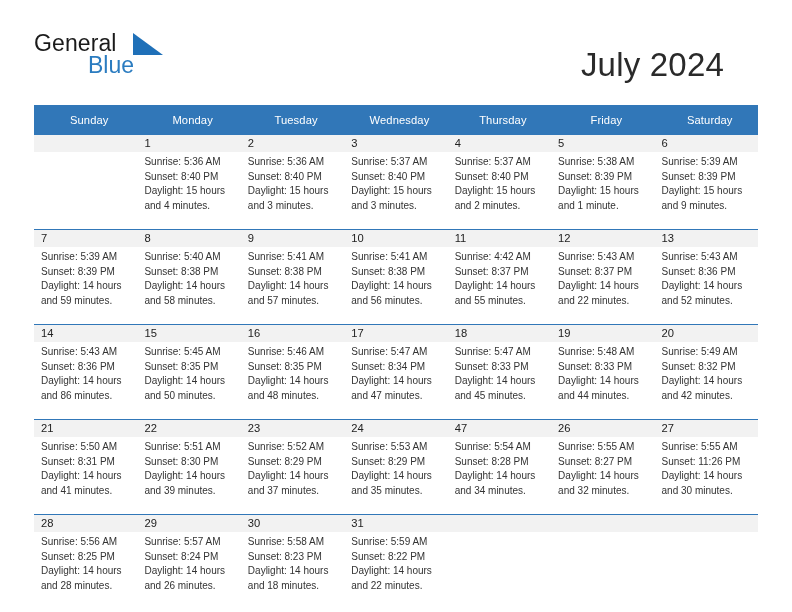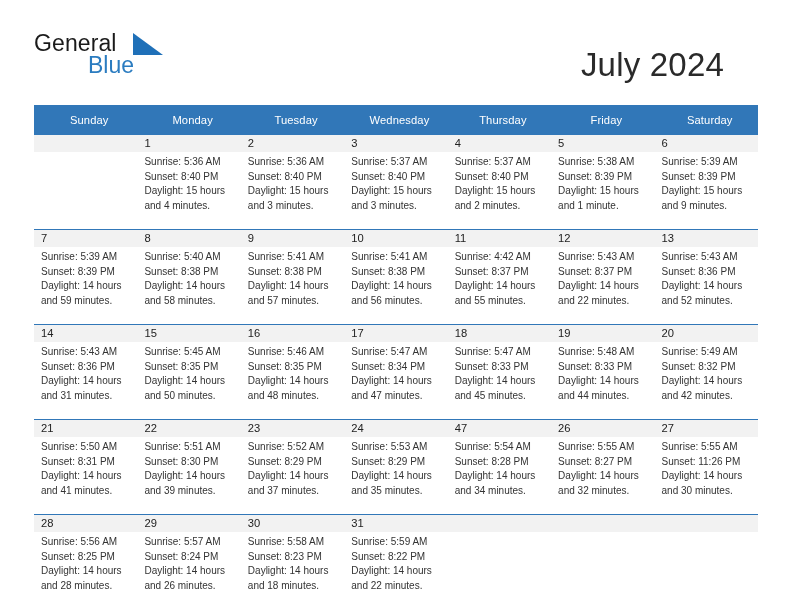--- a/index.html
+++ b/index.html
@@ -334,21 +334,21 @@
           </td>
         </tr>
         <tr class="week-row">
           <td>
             <div class="cell-inner">
               <div class="daynum">14</div>
               <div class="cellbody">
                 <div>Sunrise: 5:43 AM</div>
                 <div>Sunset: 8:36 PM</div>
                 <div>Daylight: 14 hours</div>
-                <div>and 31 minutes.</div>
+                <div>and 86 minutes.</div>
               </div>
             </div>
           </td>
           <td>
             <div class="cell-inner">
               <div class="daynum">15</div>
               <div class="cellbody">
                 <div>Sunrise: 5:45 AM</div>
                 <div>Sunset: 8:35 PM</div>
                 <div>Daylight: 14 hours</div>

